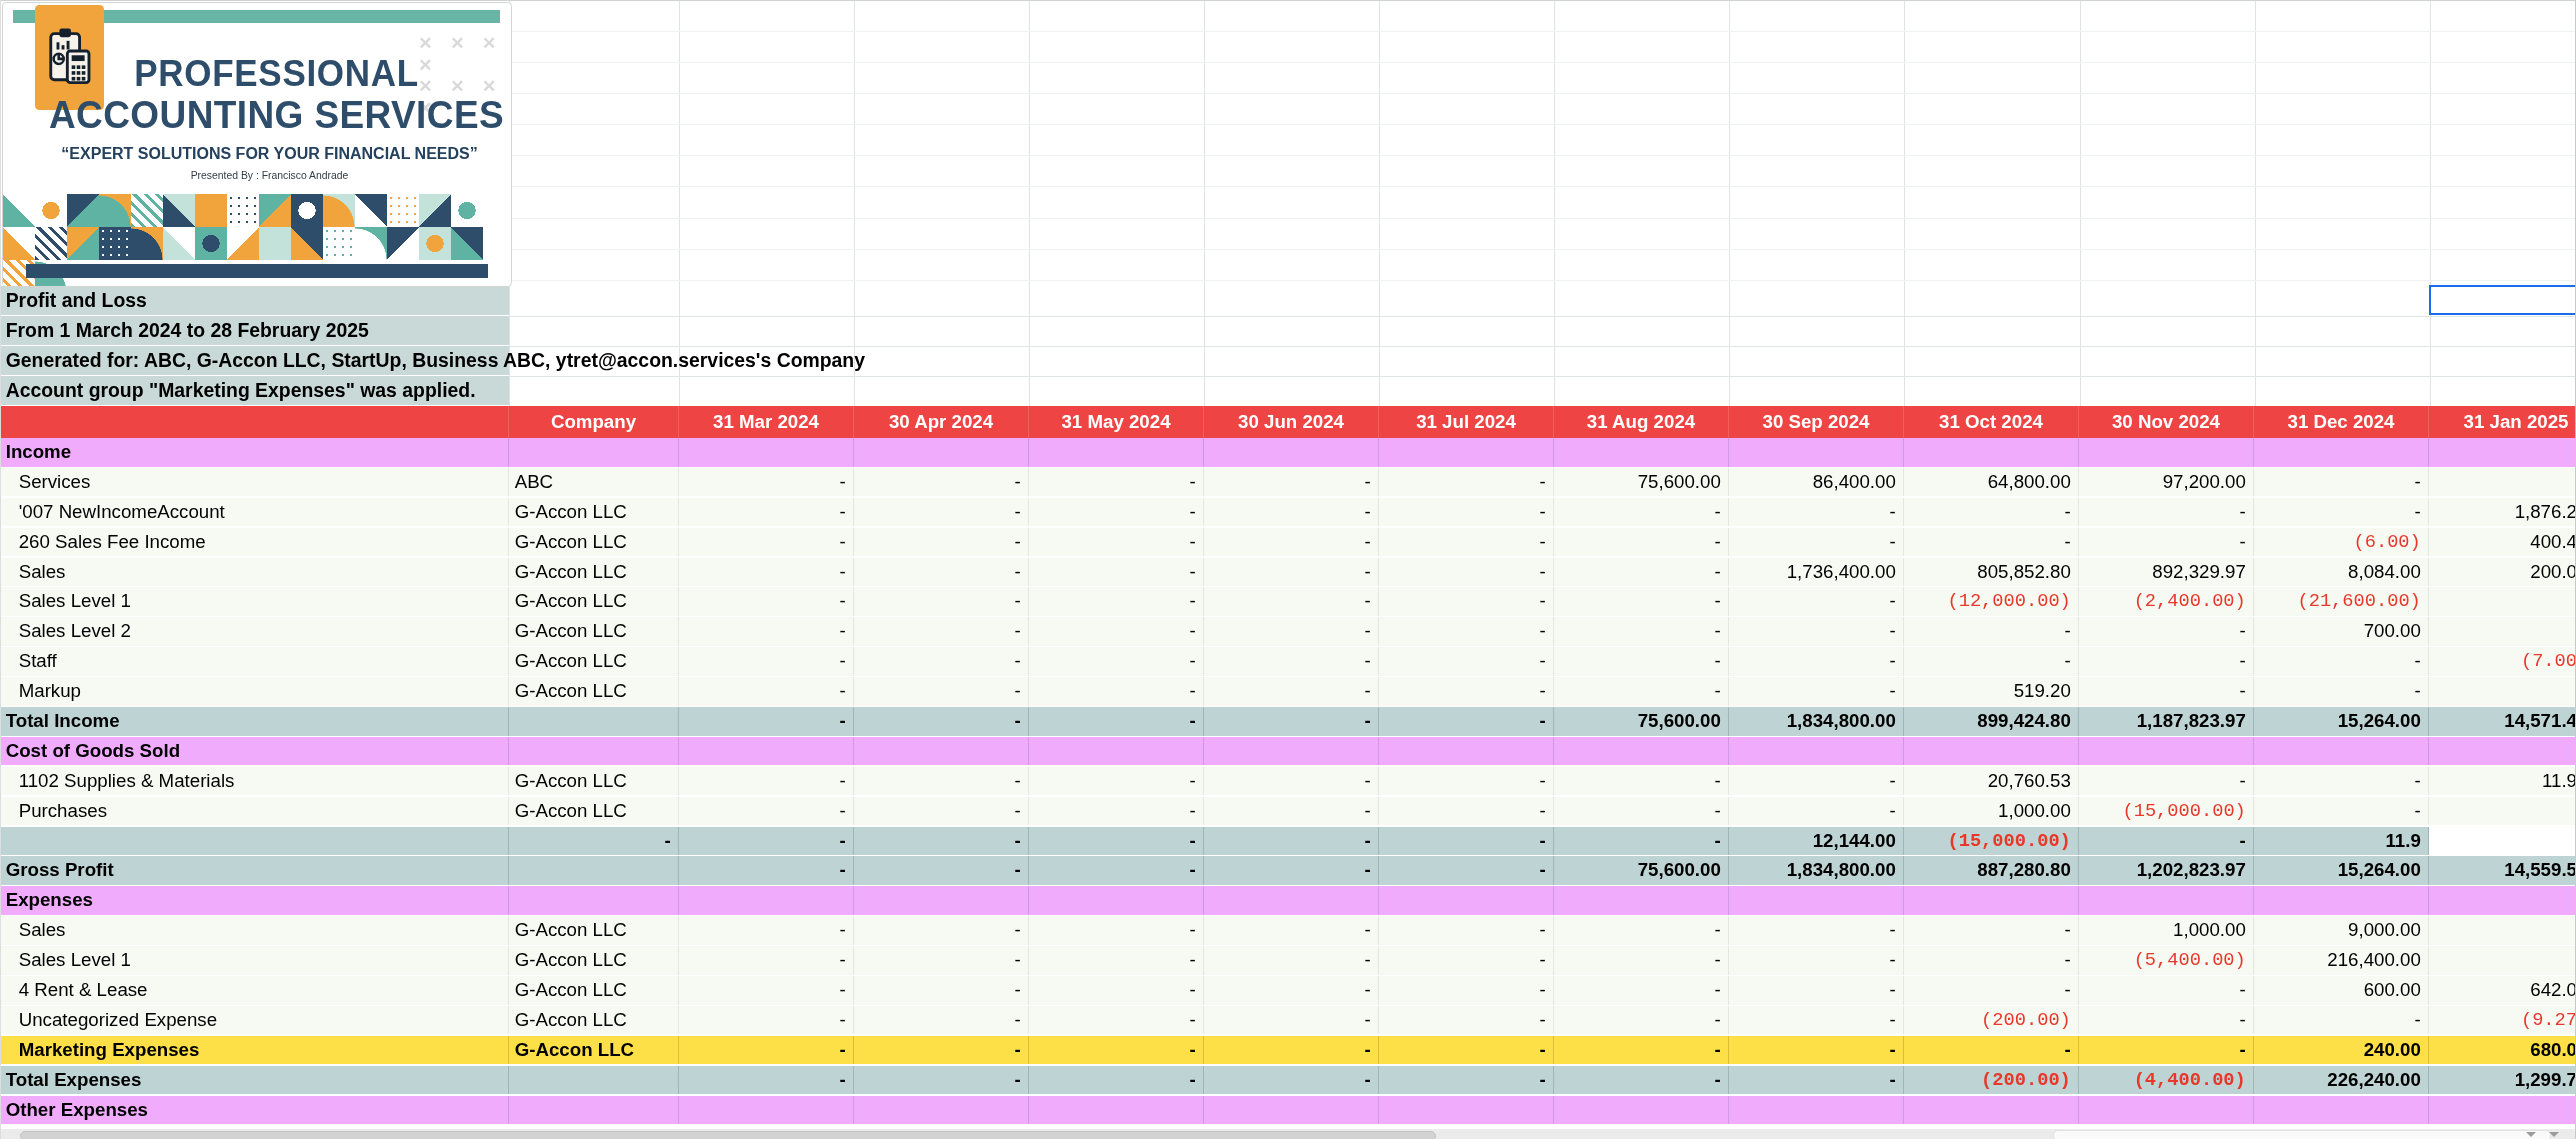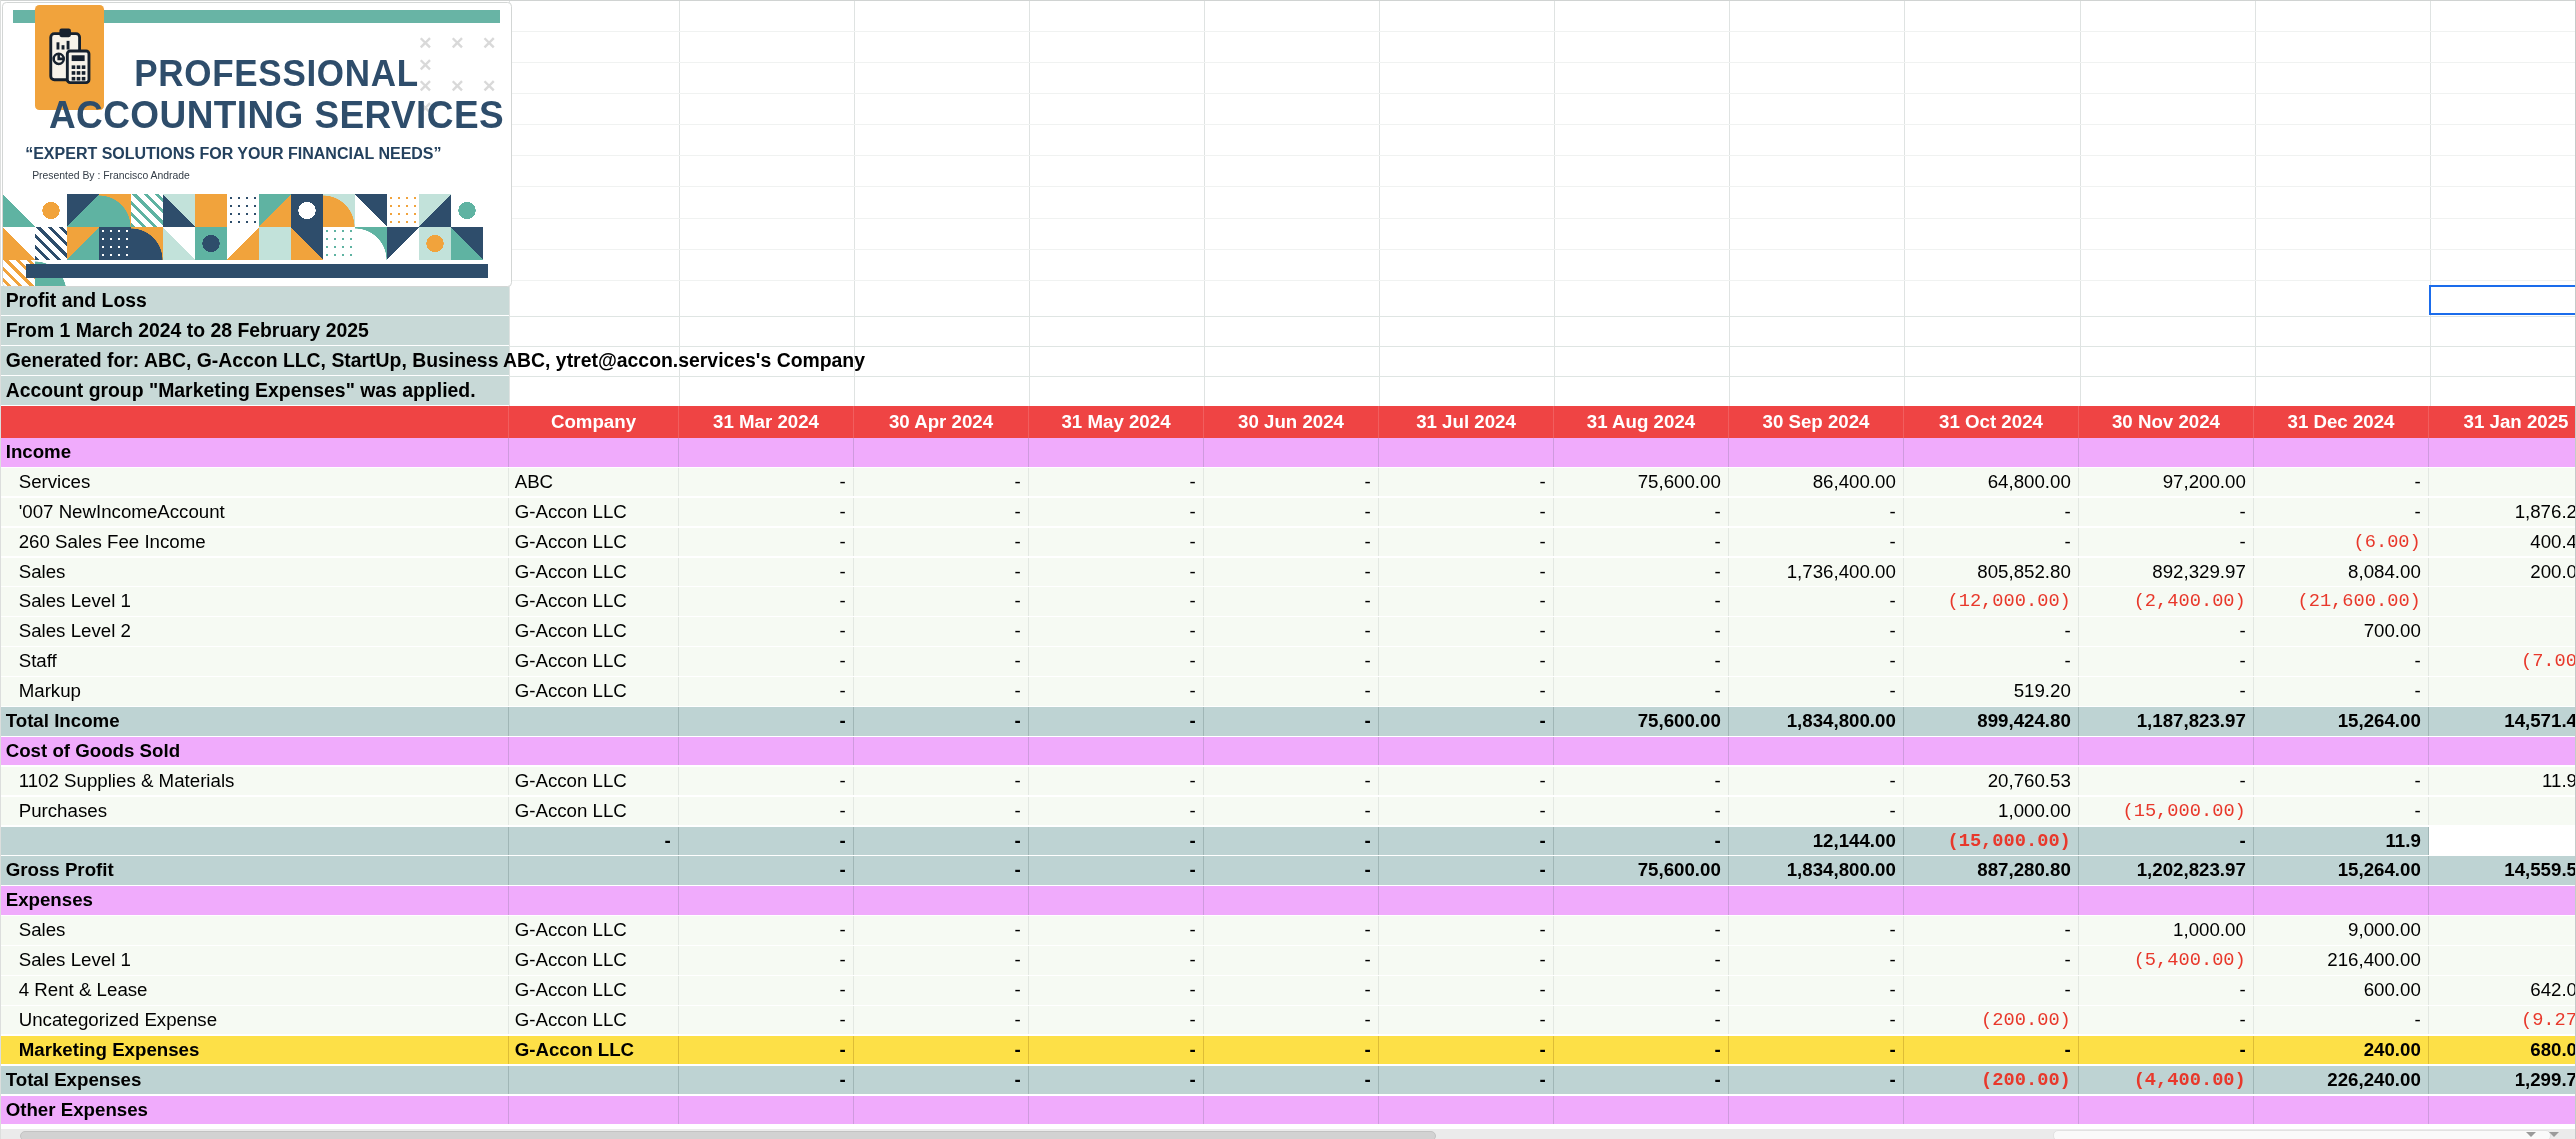--- a/index.html
+++ b/index.html
@@ -13,23 +13,23 @@
   #logo-card{position:absolute;left:2.2px;top:2.2px;width:508px;height:283px;background:#fff;
     border:0.7px solid #d3d6d5;border-radius:4.3px;overflow:hidden;z-index:4;}
   #teal-strip{position:absolute;left:10px;top:6.5px;width:487px;height:13px;background:#68b4a5;}
   #orange-box{position:absolute;left:32px;top:1.4px;width:69px;height:105px;background:#f1a33c;border-radius:4.3px;
     display:flex;align-items:center;justify-content:center;}
   #crosses{position:absolute;left:415px;top:30px;color:#d9d9d9;font-size:17px;line-height:21.6px;letter-spacing:6.5px;font-weight:700;}
   #logo-title1{position:absolute;left:43px;right:4.3px;top:50px;text-align:center;color:#2e4d6b;
     font-size:35px;font-weight:800;letter-spacing:0.7px;transform:scaleY(1.05);}
   #logo-title2{position:absolute;left:43px;right:4.3px;top:91px;text-align:center;color:#2e4d6b;
     font-size:37px;font-weight:800;letter-spacing:0.4px;transform:scaleY(1.05);}
-  #logo-tagline{position:absolute;left:22px;right:4.3px;top:142px;color:#24415e;
+  #logo-tagline{position:absolute;left:29px;right:4.3px;top:142px;text-align:center;color:#24415e;
     font-size:16px;font-weight:700;}
-  #logo-presenter{position:absolute;left:29px;right:4.3px;top:167px;text-align:left;color:#333c46;
+  #logo-presenter{position:absolute;left:29px;right:4.3px;top:167px;text-align:center;color:#333c46;
     font-size:10.4px;}
   #mosaic{position:absolute;left:0;top:191px;width:508px;height:66px;display:flex;flex-wrap:wrap;}
   .tile{width:32px;height:33px;}
   #navy-bar{position:absolute;left:23px;top:261px;width:462px;height:13.6px;background:#2e4d6b;}
 
   
   .title-row{position:absolute;left:0;width:2576px;height:30px;border-bottom:1.1px solid #dfe5e3;z-index:2;}
   .title-label{width:509px;height:29px;background:#c8d9d7;line-height:29px;padding-left:5.7px;
     font-size:19.4px;font-weight:700;color:#000;white-space:nowrap;overflow:visible;box-sizing:border-box;}
 

